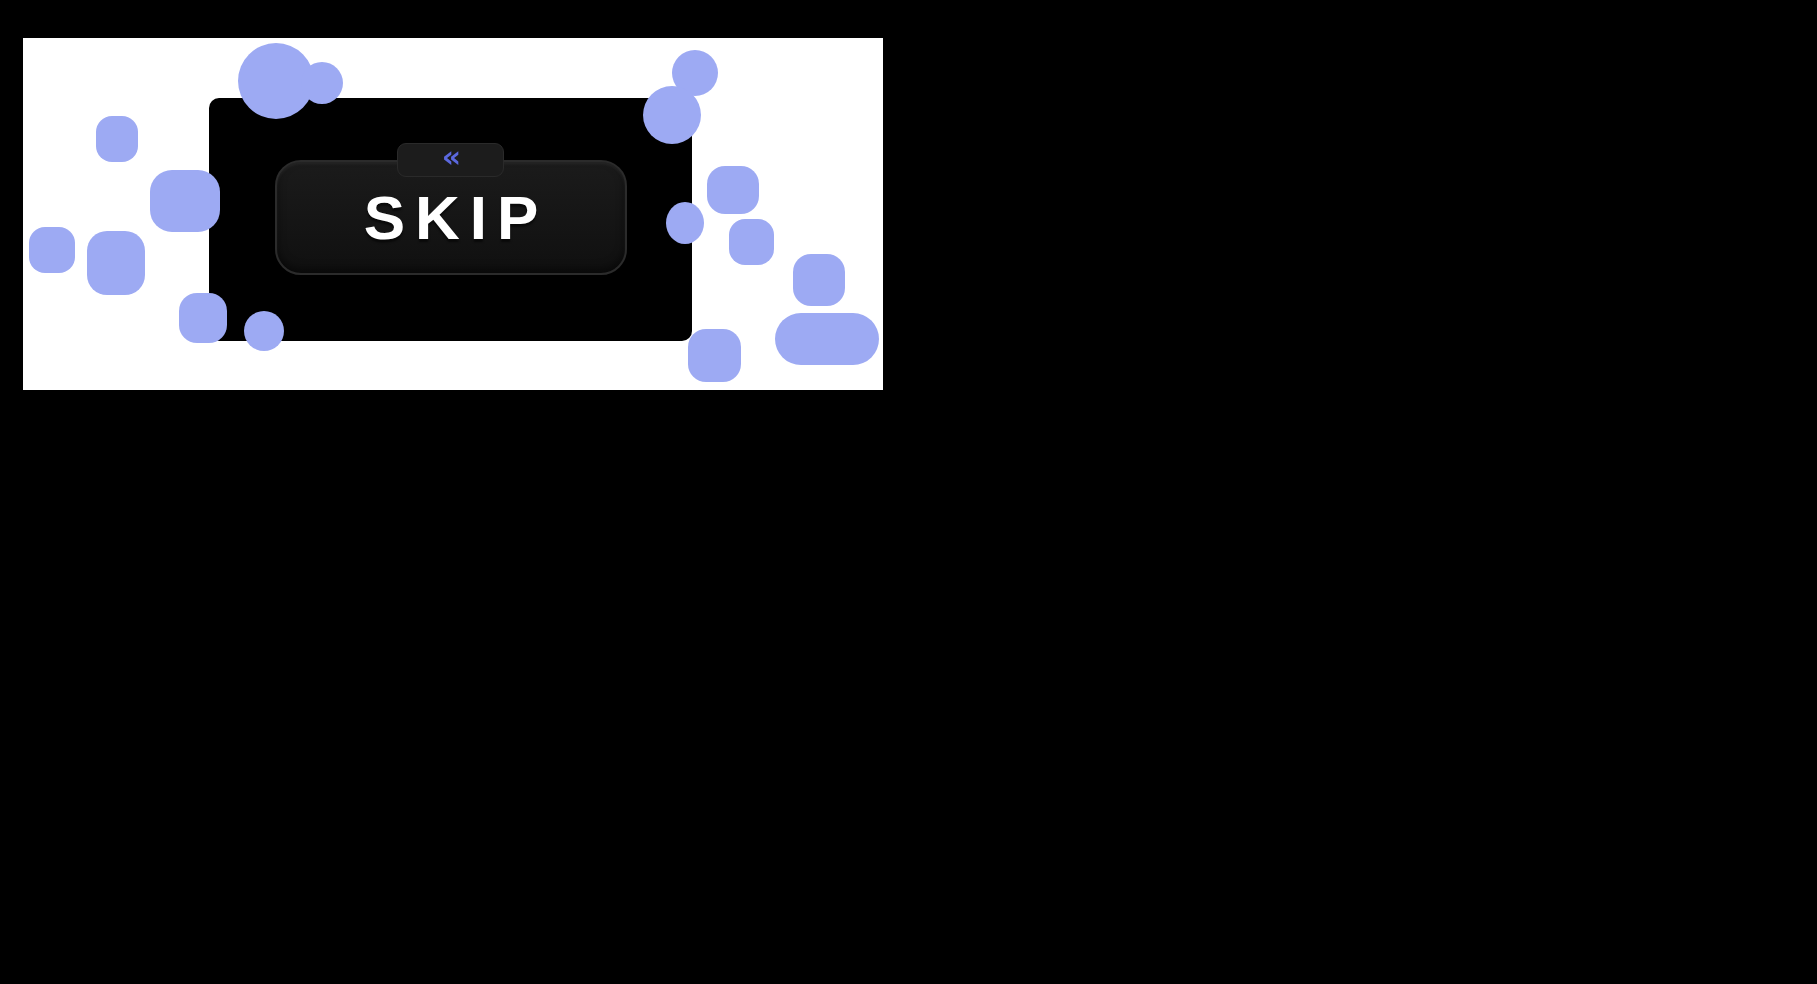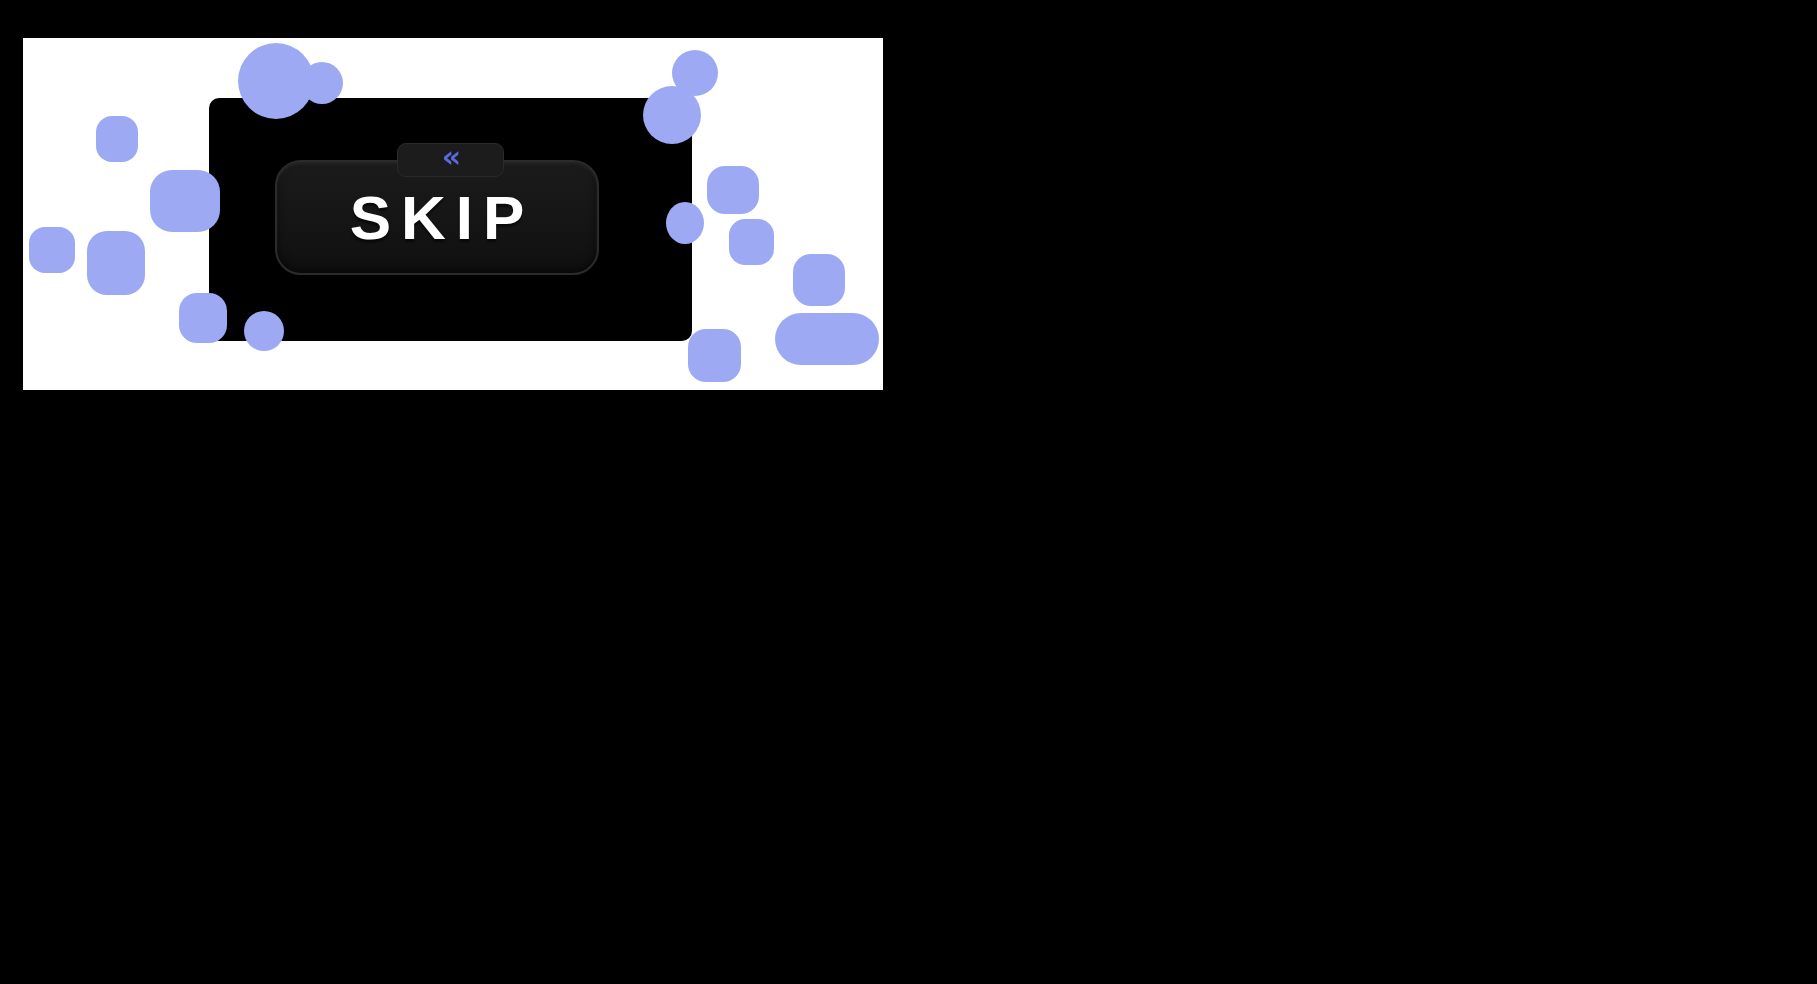--- a/index.html
+++ b/index.html
@@ -58,21 +58,21 @@
     font-weight: 700;
     line-height: 26px;
     letter-spacing: -2px;
     user-select: none;
   }
   
   .skip-button {
     position: absolute;
     left: 66px;
     top: 62px;
-    width: 324px;
+    width: 352px;
     height: 115px;
     background: linear-gradient(180deg, #1b1b1b 0%, #101010 100%);
     background-color: var(--button-bg, #151515);
     border: 2px solid var(--button-border, #2b2b2b);
     border-radius: 26px;
     box-shadow: 0 6px 12px rgba(0,0,0,0.65), inset 0 2px 3px rgba(255,255,255,0.06), inset 0 -4px 8px rgba(0,0,0,0.5);
     z-index: 3;
     display: flex;
     align-items: center;
     justify-content: center;

